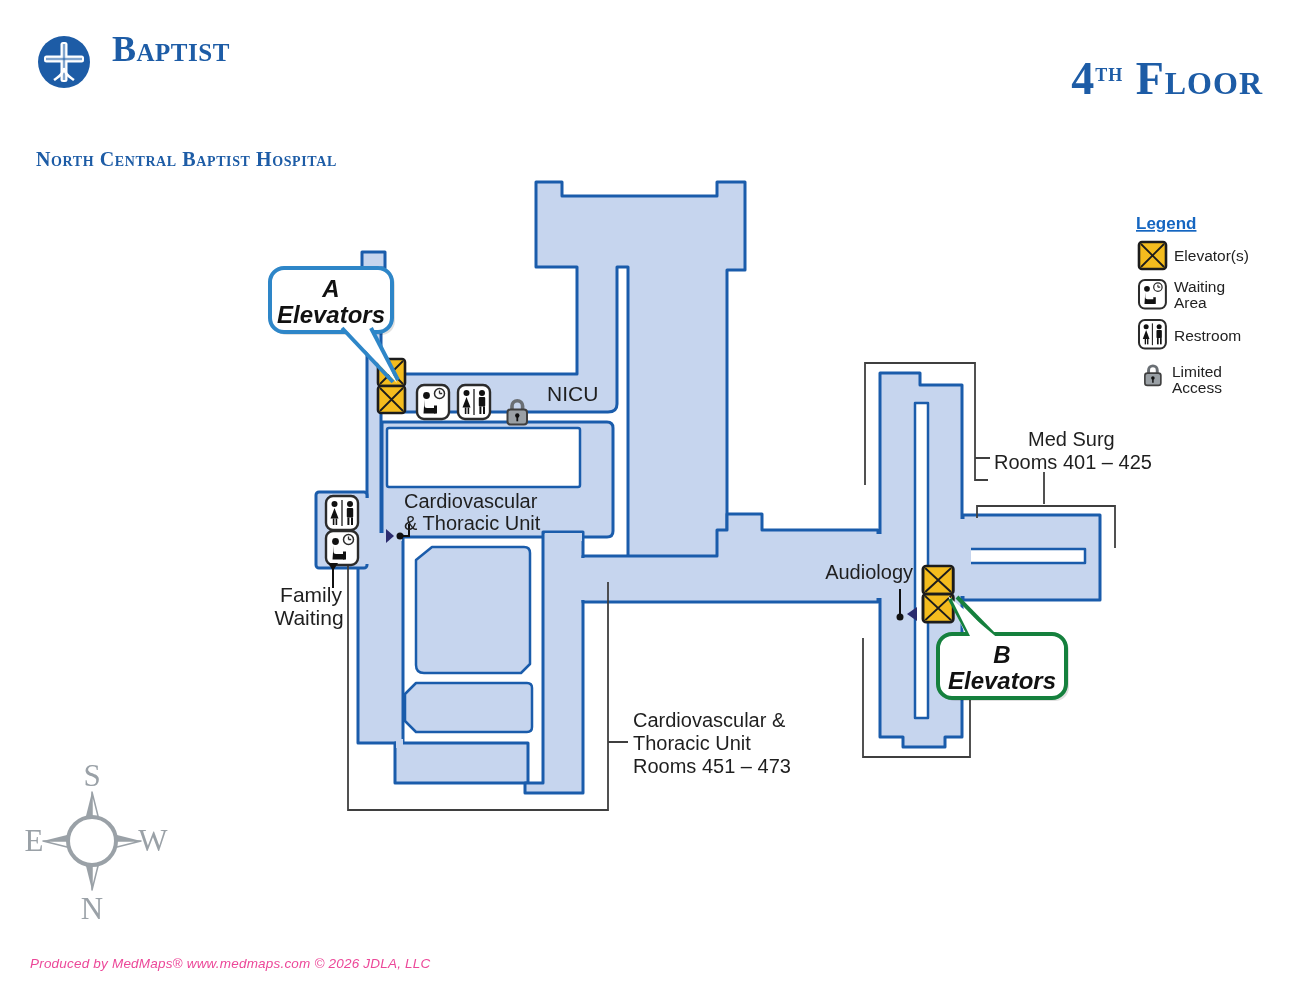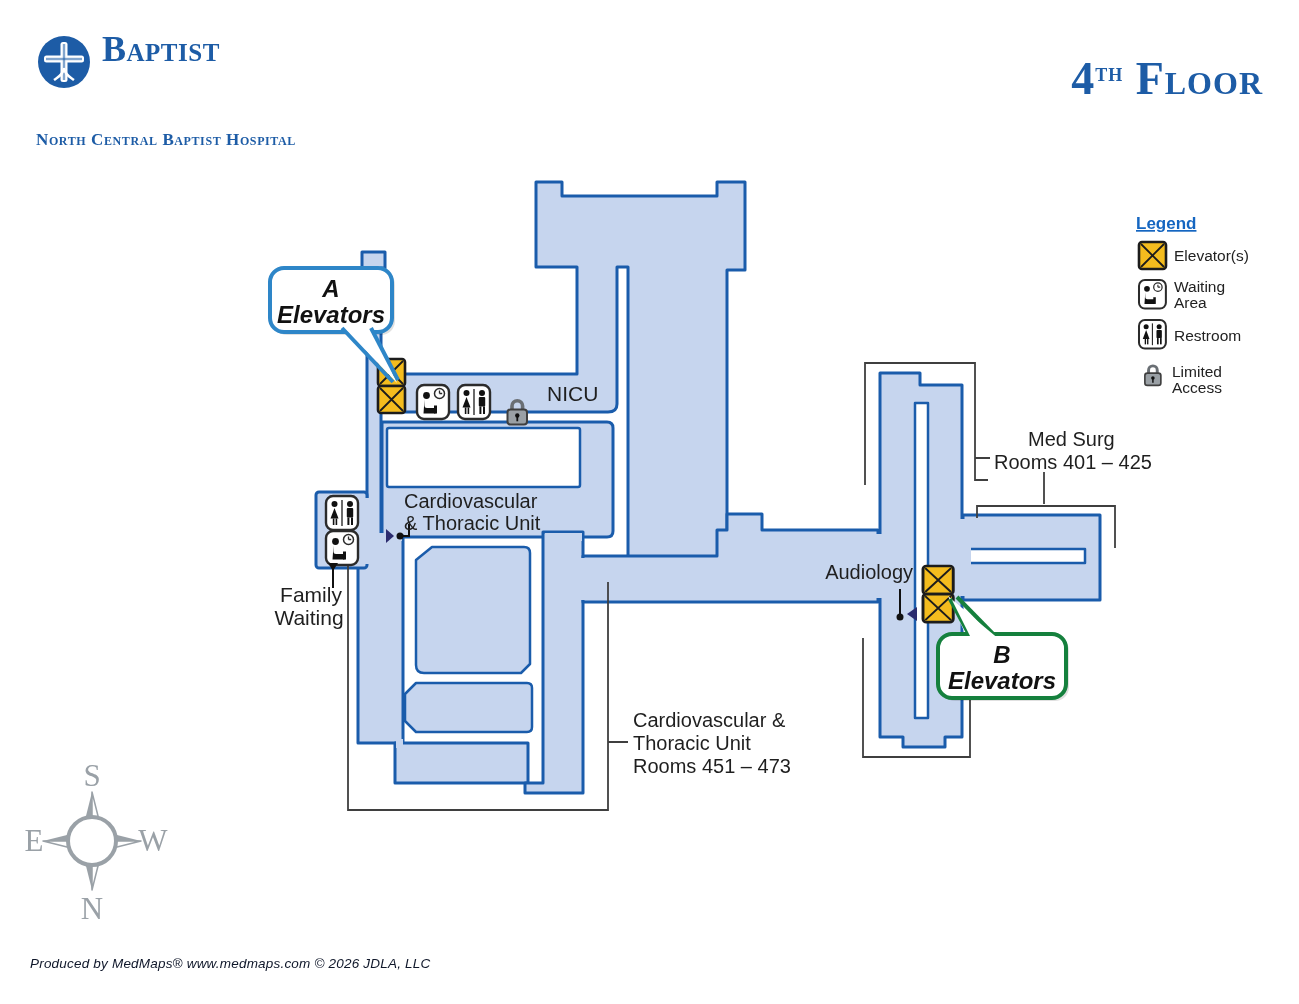--- a/index.html
+++ b/index.html
@@ -1,31 +1,31 @@
 <!DOCTYPE html>
 <html style="--map_fill: #c6d5ee; --map_stroke: #1a5cab; --elevator_yellow: #f4bc1e; --callout_a_border: #2e86c8; --callout_b_border: #15803d; --header_blue: #1d5ca6; --legend_blue: #1566c1; --marker_navy: #2b2b6e;"><head>
 <meta charset="utf-8">
 <style>
   html,body{margin:0;padding:0;background:#fff;}
   #stage{position:relative;width:1299px;height:1004px;background:#fff;overflow:hidden;
          font-family:"Liberation Sans",sans-serif;}
   svg text{user-select:none;}
   
   #brand{position:absolute;left:36px;top:34px;display:flex;align-items:flex-start;}
-  #brand-text{margin-left:10px;color:var(--header_blue);font-family:"Liberation Serif",serif;
+  #brand-text{margin-left:20px;color:var(--header_blue);font-family:"Liberation Serif",serif;
       font-weight:700;font-variant:small-caps;font-size:36px;line-height:0.88;letter-spacing:0.5px;text-align:center;}
-  #subtitle{position:absolute;left:36px;top:130px;color:var(--header_blue);
+  #subtitle{position:absolute;left:36px;top:148px;color:var(--header_blue);
       font-family:"Liberation Serif",serif;font-weight:700;font-variant:small-caps;
-      font-size:17px;letter-spacing:0.6px;}
+      font-size:20px;letter-spacing:0.6px;}
   #floor-title{position:absolute;right:36px;top:52px;color:var(--header_blue);
       font-family:"Liberation Serif",serif;font-weight:700;font-variant:small-caps;
       font-size:46px;letter-spacing:1px;}
   #floor-title .sup{font-size:0.55em;position:relative;top:-0.5em;}
   
-  #footer{position:absolute;left:30px;top:956px;color:#0f172a;font-style:italic;
+  #footer{position:absolute;left:30px;top:956px;color:#ec4899;font-style:italic;
       font-size:13.5px;letter-spacing:0.2px;}
   
   .mp{fill:var(--map_fill);stroke:var(--map_stroke);stroke-width:3;stroke-linejoin:round;}
   .cover{fill:var(--map_fill);stroke:none;}
   .hole{fill:#fff;stroke:var(--map_stroke);stroke-width:2.5;stroke-linejoin:round;}
   .blk{fill:none;stroke:#3f3f3f;stroke-width:1.8;}
   .mlabel{fill:#1f1f1f;font-family:"Liberation Sans",sans-serif;font-size:20px;}
   .callout-text{fill:#111;font-family:"Liberation Sans",sans-serif;font-weight:bold;
       font-style:italic;font-size:24px;text-anchor:middle;}
   .legend-item-text{fill:#222;font-family:"Liberation Sans",sans-serif;font-size:15.5px;}

